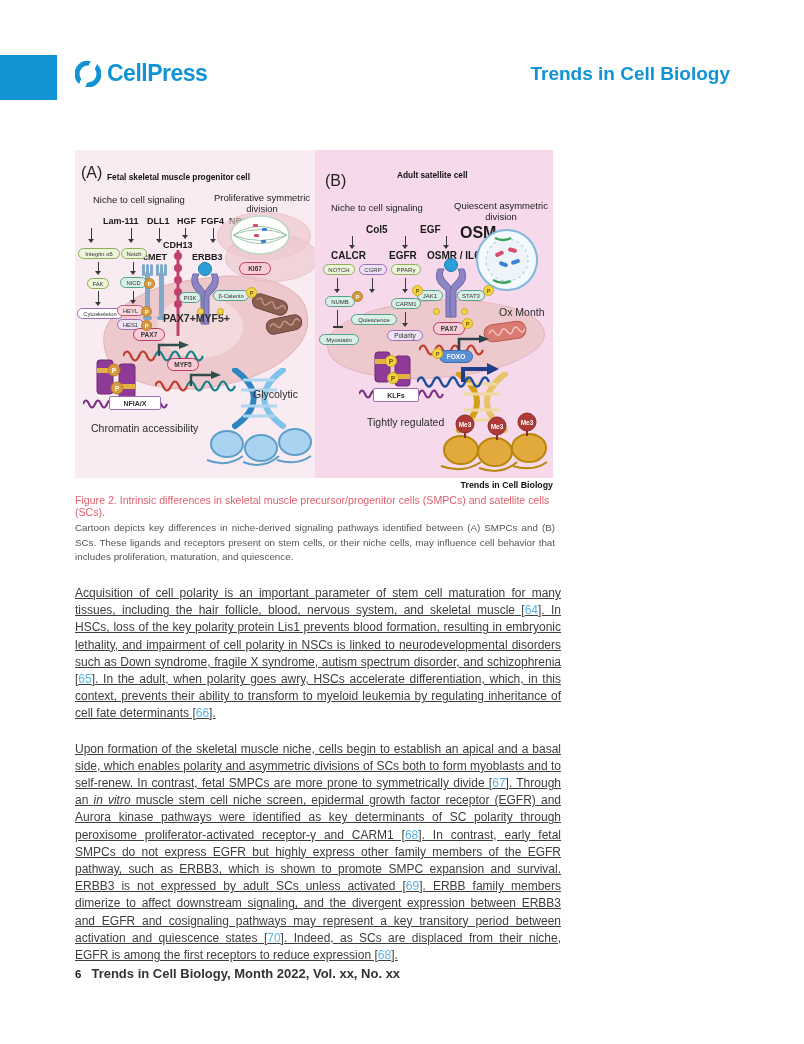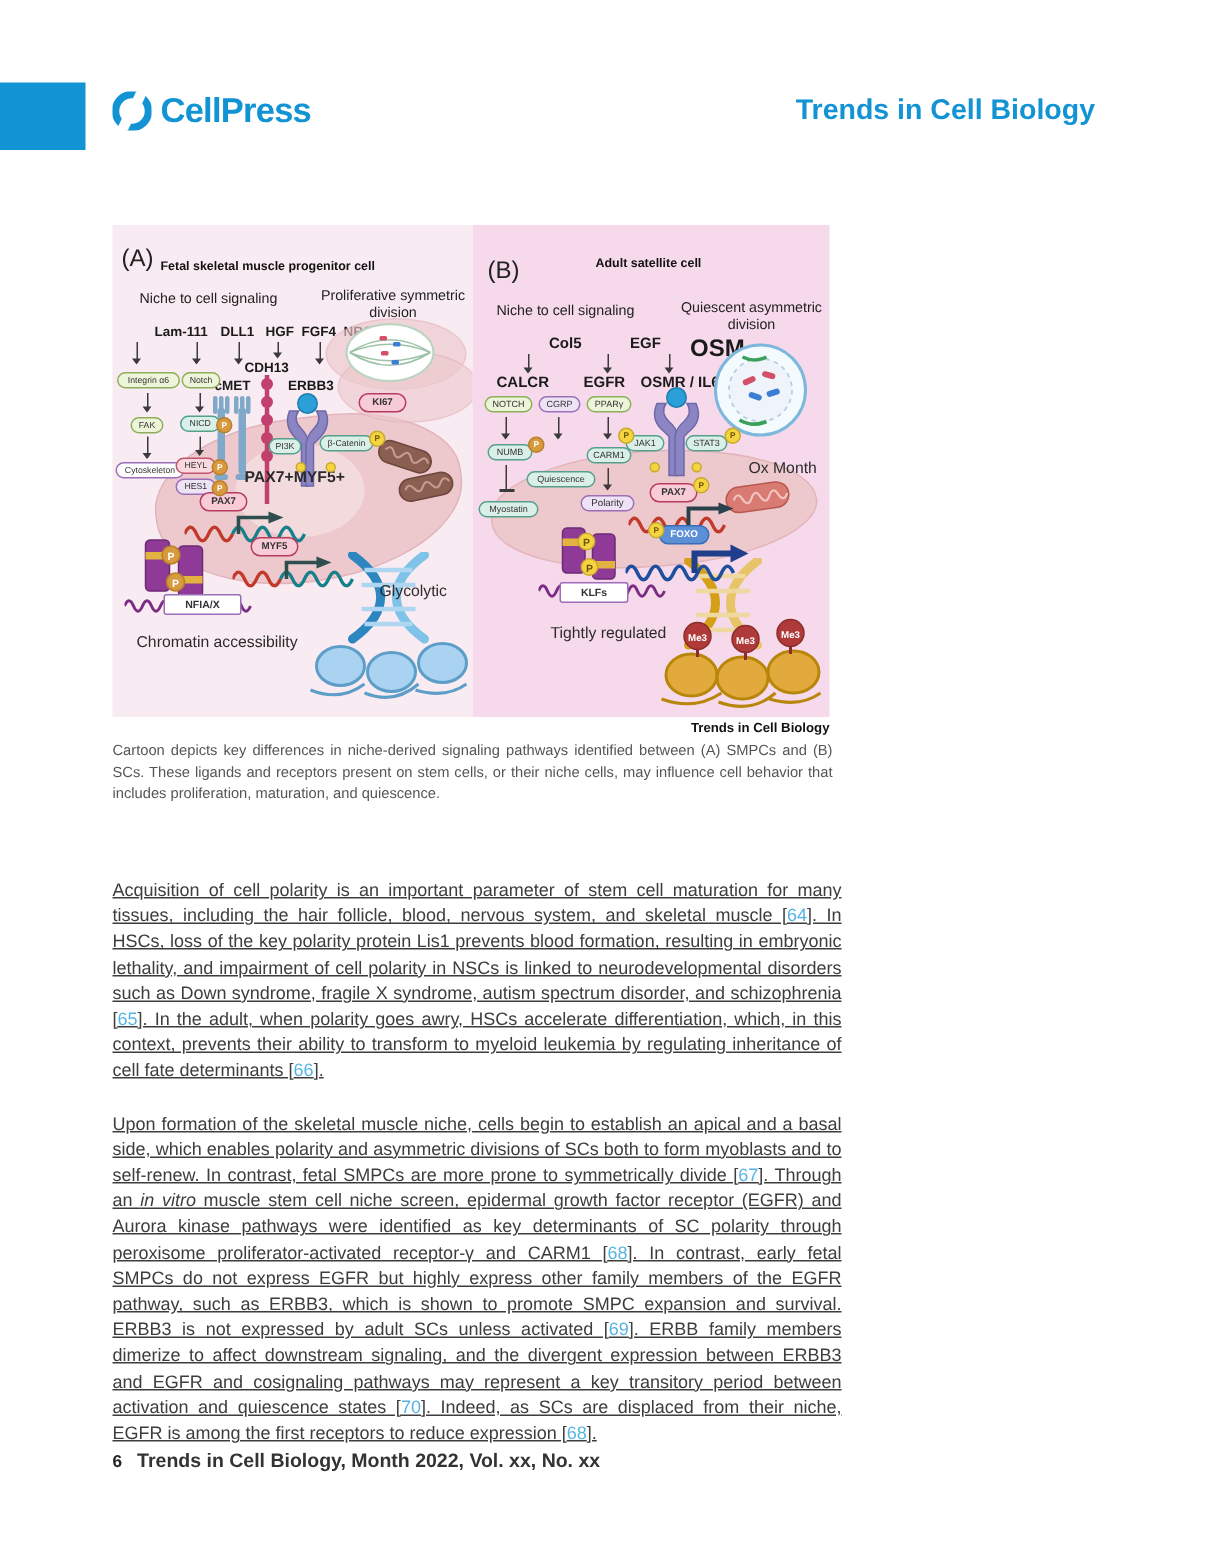--- a/index.html
+++ b/index.html
@@ -372,20 +372,21 @@
           <text x="66" y="57" font-size="6.5" fill="#fff" text-anchor="middle" font-weight="bold" class="me3-text">Me3</text>
           <text x="96" y="53" font-size="6.5" fill="#fff" text-anchor="middle" font-weight="bold" class="me3-text">Me3</text>
         </svg>
       </span>
     </div>
   </div>
 
   <div class="watermark">Trends in Cell Biology</div>
 
   <div id="caption">
+    <p class="cap-title">Figure 2. Intrinsic differences in skeletal muscle precursor/progenitor cells (SMPCs) and satellite cells (SCs).</p>
     <p class="cap-body">Cartoon depicts key differences in niche-derived signaling pathways identified between (A) SMPCs and (B) SCs. These ligands and receptors present on stem cells, or their niche cells, may influence cell behavior that includes proliferation, maturation, and quiescence.</p>
   </div>
 
   <div id="content">
     <p class="para"><span>Acquisition of cell polarity is an important parameter of stem cell maturation for many tissues, including the hair follicle, blood, nervous system, and skeletal muscle [</span><span class="ref">64</span><span>]. In HSCs, loss of the key polarity protein Lis1 prevents blood formation, resulting in embryonic lethality, and impairment of cell polarity in NSCs is linked to neurodevelopmental disorders such as Down syndrome, fragile X syndrome, autism spectrum disorder, and schizophrenia [</span><span class="ref">65</span><span>]. In the adult, when polarity goes awry, HSCs accelerate differentiation, which, in this context, prevents their ability to transform to myeloid leukemia by regulating inheritance of cell fate determinants [</span><span class="ref">66</span><span>].</span></p>
     <p class="para"><span>Upon formation of the skeletal muscle niche, cells begin to establish an apical and a basal side, which enables polarity and asymmetric divisions of SCs both to form myoblasts and to self-renew. In contrast, fetal SMPCs are more prone to symmetrically divide [</span><span class="ref">67</span><span>]. Through an </span><span class="i">in vitro</span><span> muscle stem cell niche screen, epidermal growth factor receptor (EGFR) and Aurora kinase pathways were identified as key determinants of SC polarity through peroxisome proliferator-activated receptor-γ and CARM1 [</span><span class="ref">68</span><span>]. In contrast, early fetal SMPCs do not express EGFR but highly express other family members of the EGFR pathway, such as ERBB3, which is shown to promote SMPC expansion and survival. ERBB3 is not expressed by adult SCs unless activated [</span><span class="ref">69</span><span>]. ERBB family members dimerize to affect downstream signaling, and the divergent expression between ERBB3 and EGFR and cosignaling pathways may represent a key transitory period between activation and quiescence states [</span><span class="ref">70</span><span>]. Indeed, as SCs are displaced from their niche, EGFR is among the first receptors to reduce expression [</span><span class="ref">68</span><span>].</span></p>
   </div>
 
   <div id="footer">
     <span class="pageno">6</span>

